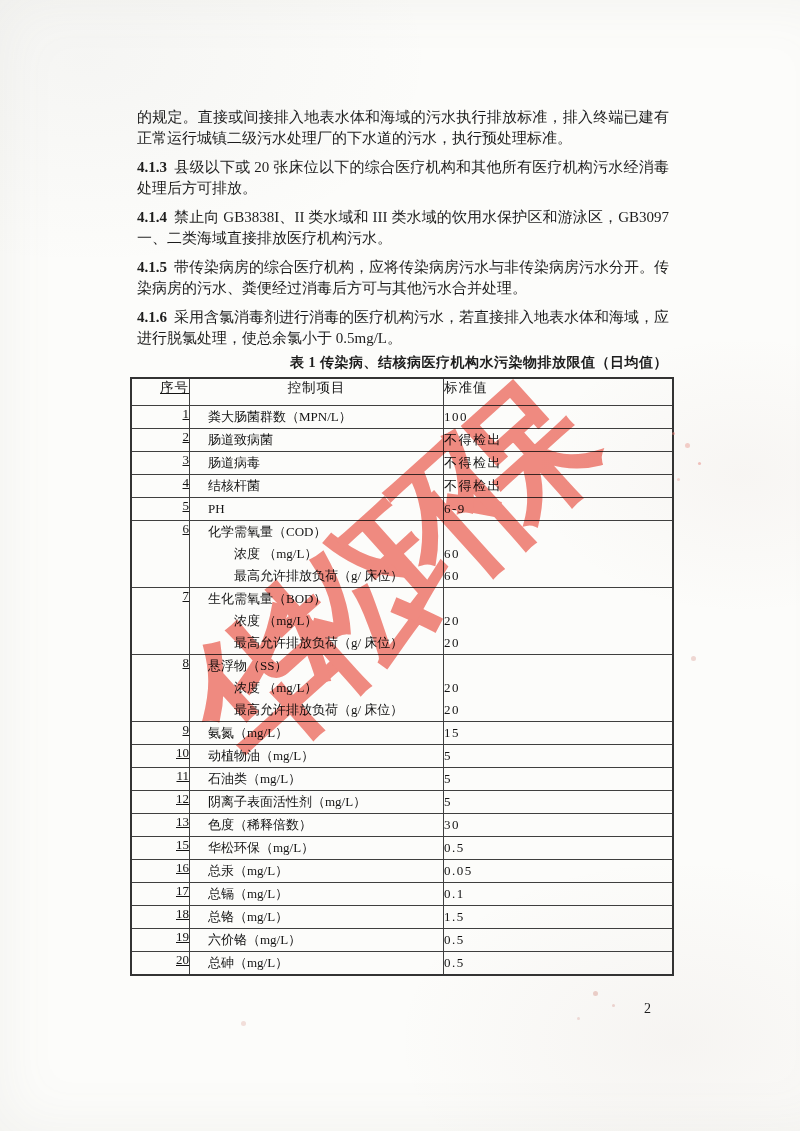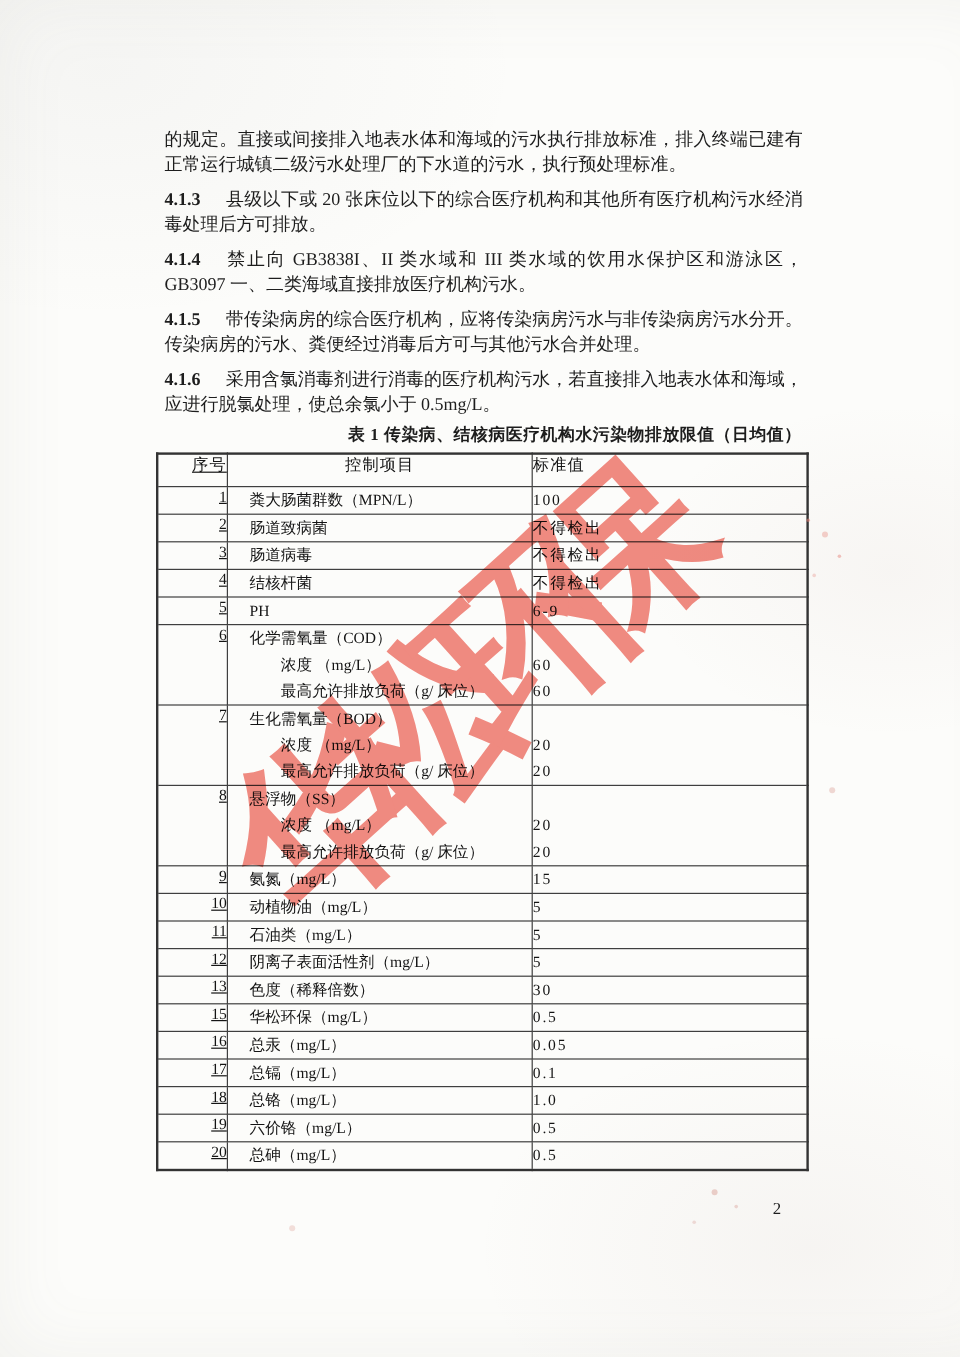--- a/index.html
+++ b/index.html
@@ -13,21 +13,21 @@
   
   .sheet::before{
     content:"";position:absolute;inset:0;pointer-events:none;
     background:
       radial-gradient(ellipse 300px 200px at 88% 42%, rgba(160,120,110,0.05), transparent 70%),
       radial-gradient(ellipse 400px 260px at 80% 92%, rgba(150,120,110,0.06), transparent 70%),
       radial-gradient(ellipse 500px 300px at 10% 5%, rgba(120,120,120,0.05), transparent 70%);
   }
   .text-block{position:absolute;left:137px;top:107px;width:532px;}
   .text-block p{margin:0 0 8px 0;font-size:15px;line-height:21px;text-align:justify;}
-  .sec{font-weight:bold;margin-right:21px;}
+  .sec{font-weight:bold;margin-right:7px;}
   .sec:empty{margin:0;}
 
   .tbl-title{
     position:absolute;left:130px;top:354px;width:538px;
     text-align:right;font-weight:bold;font-size:14px;letter-spacing:0.5px;
   }
   table.tbl{
     position:absolute;left:130px;top:377px;width:538px;
     border-collapse:collapse;border:2px solid #333;
     font-size:13px;color:#141414;table-layout:fixed;
@@ -243,21 +243,21 @@
           <td class="c-val">
             <div class="line">0.1</div>
           </td>
         </tr>
         <tr>
           <td class="c-no">18</td>
           <td class="c-item">
             <div class="line">总铬（mg/L）</div>
           </td>
           <td class="c-val">
-            <div class="line">1.0</div>
+            <div class="line">1.5</div>
           </td>
         </tr>
         <tr>
           <td class="c-no">19</td>
           <td class="c-item">
             <div class="line">六价铬（mg/L）</div>
           </td>
           <td class="c-val">
             <div class="line">0.5</div>
           </td>

